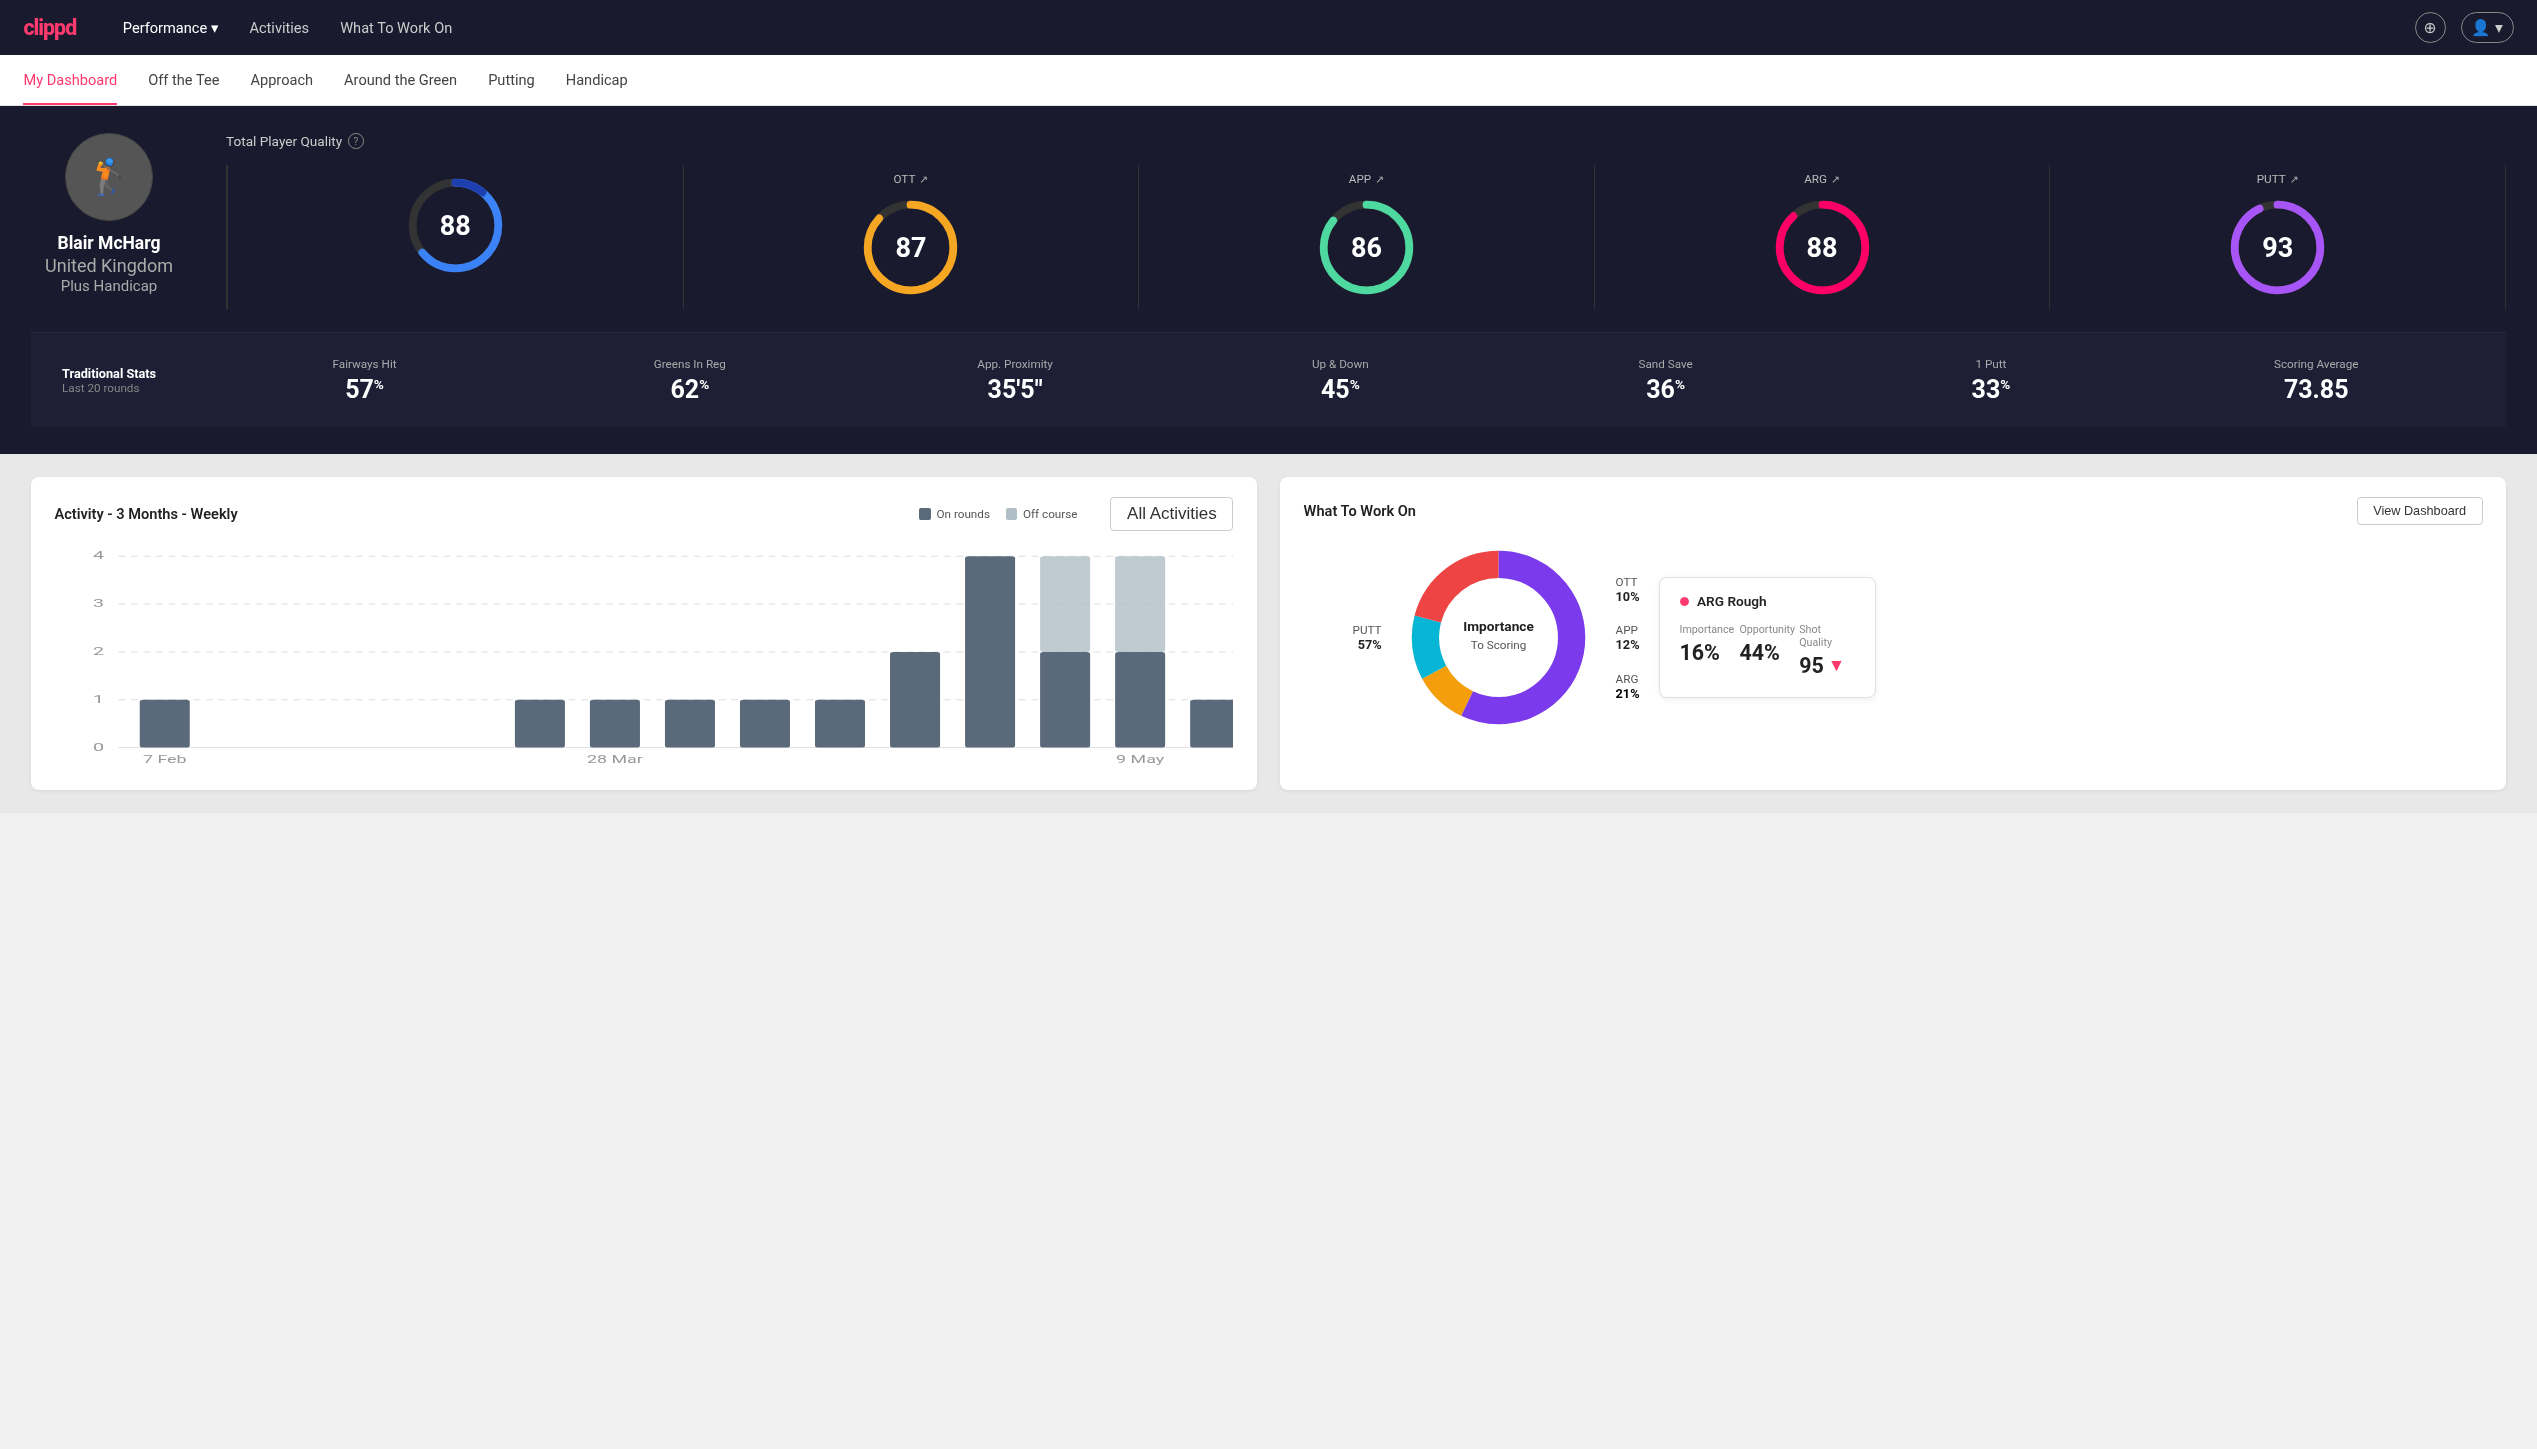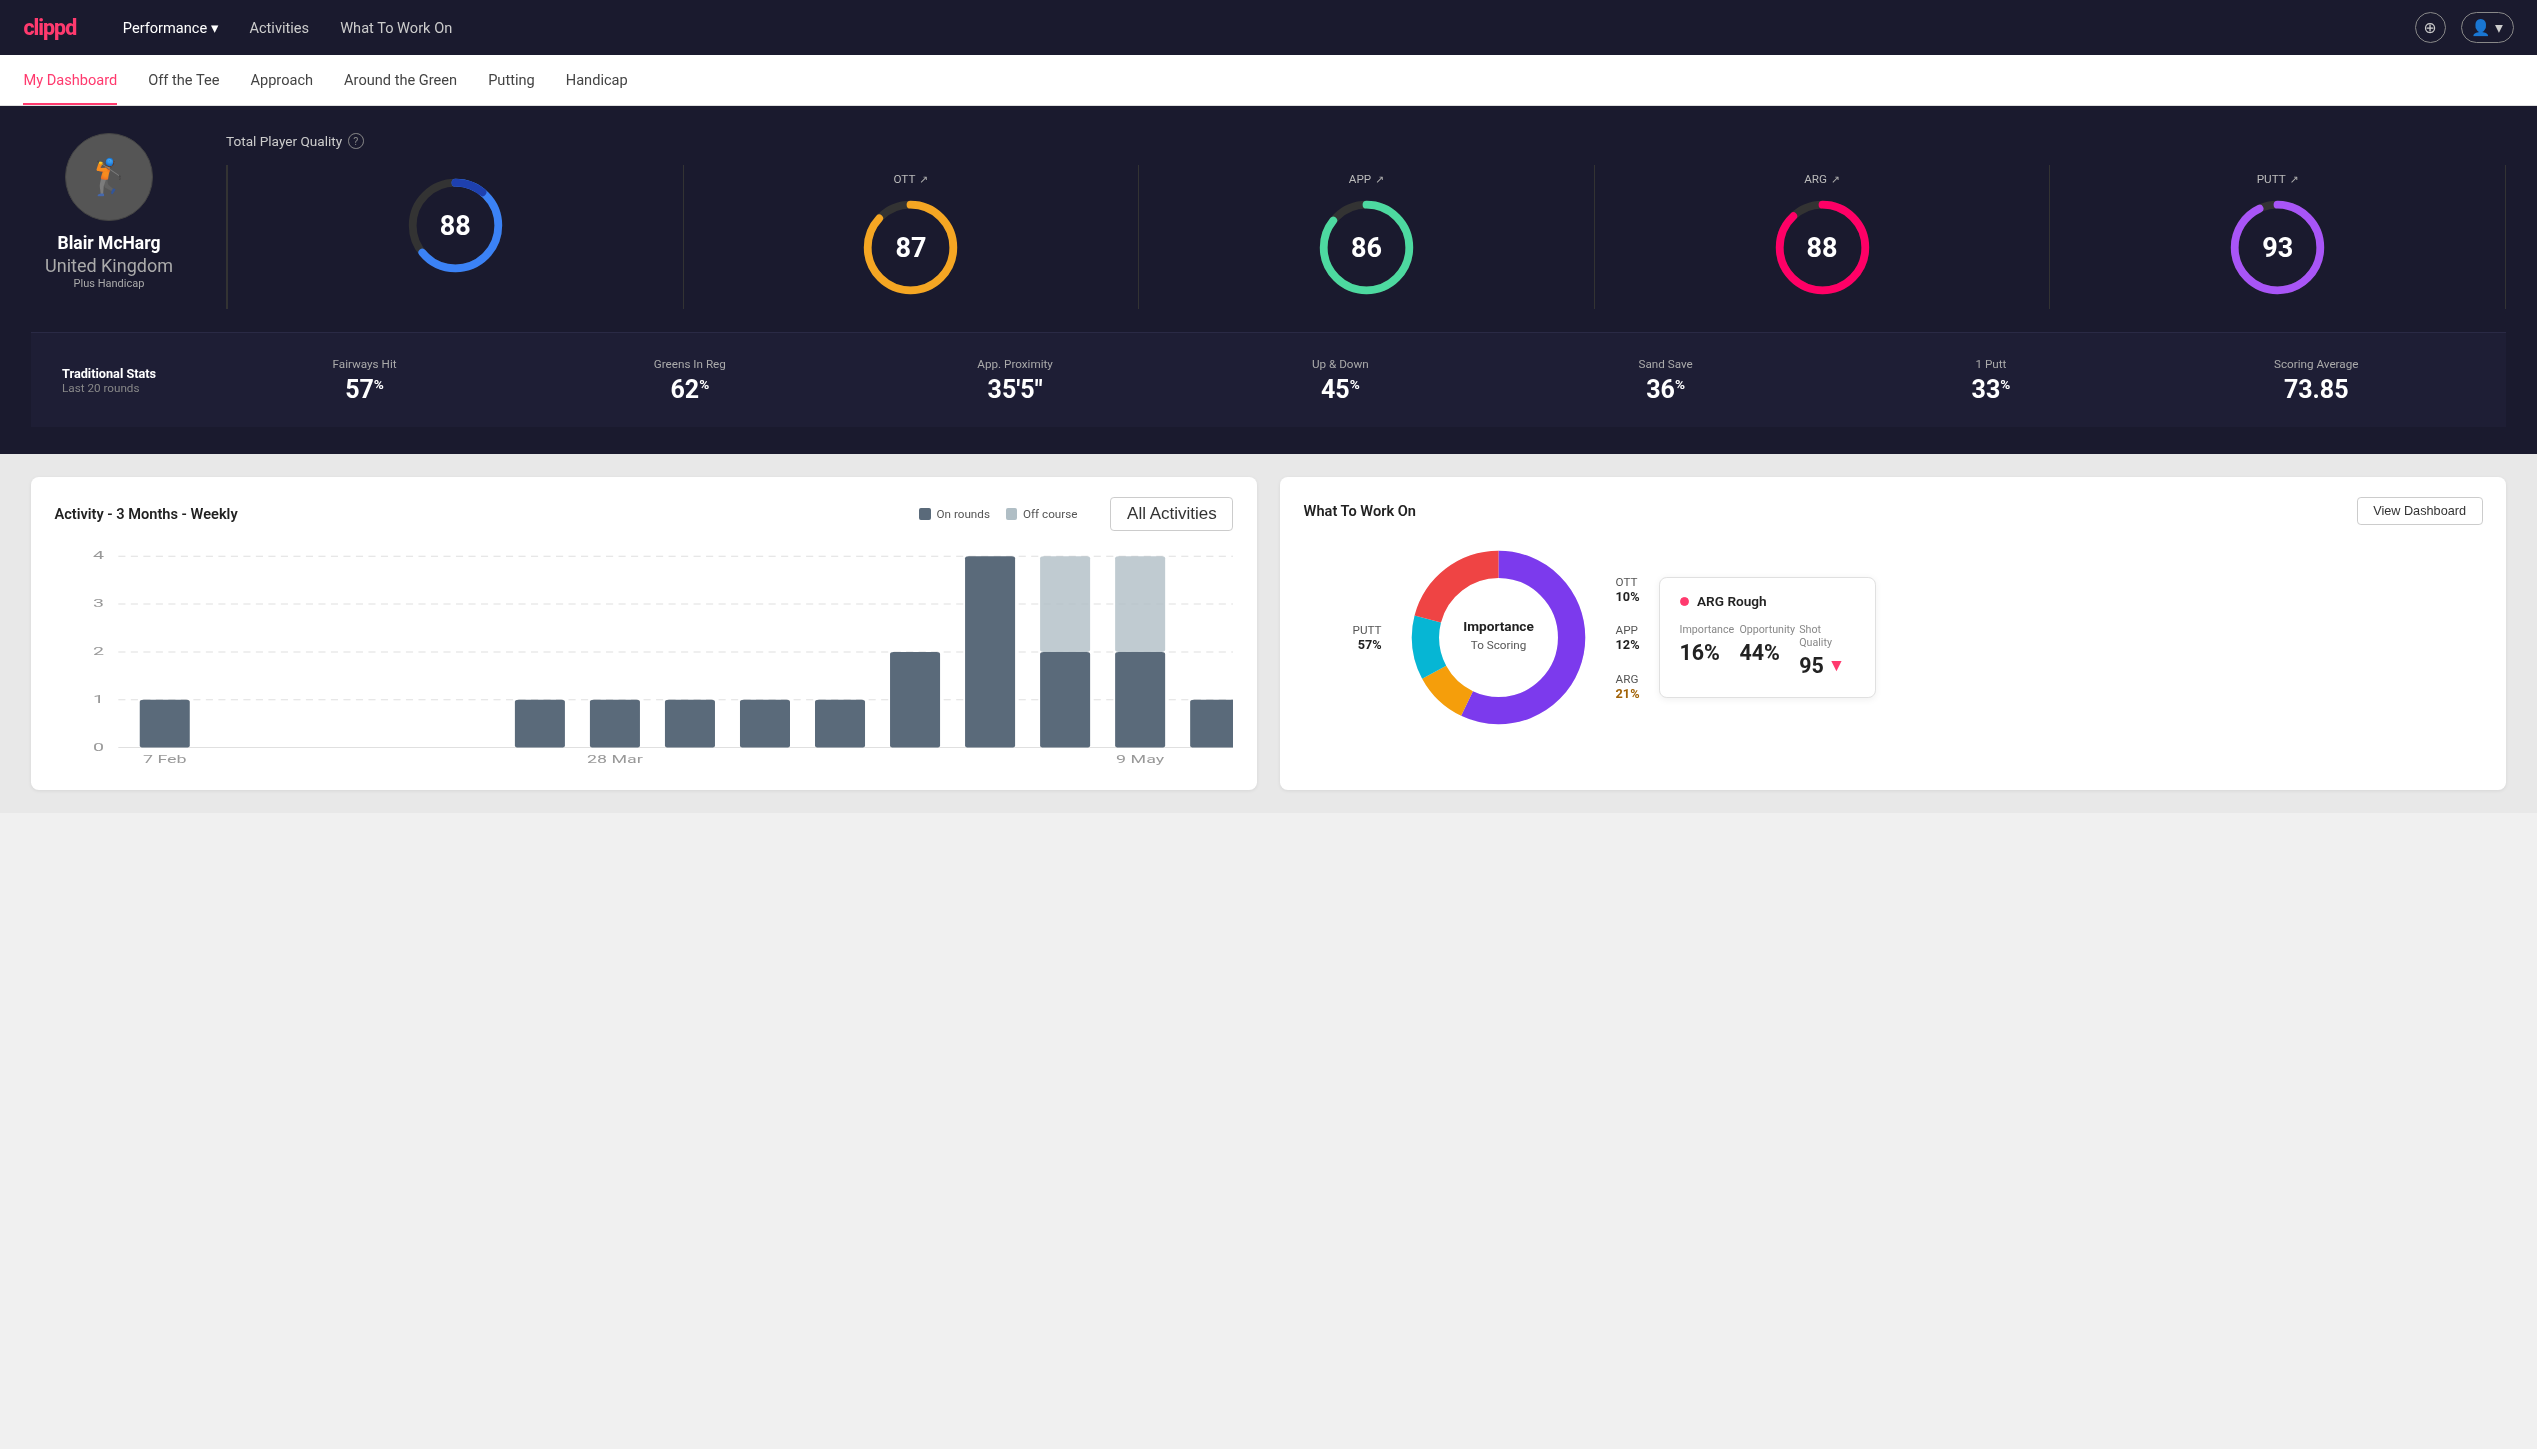--- a/index.html
+++ b/index.html
@@ -95,21 +95,21 @@
       border-radius: 50%;
       overflow: hidden;
       border: 1.9px solid #444;
       background: #555;
       margin-bottom: 11.7px;
       display: flex; align-items: center; justify-content: center;
       font-size: 31px;
     }
     .player-name { font-size: 17.5px; font-weight: 700; color: #fff; }
     .player-country { font-size: 18px; color: #aaa; margin-top: 1.9px; }
-    .player-handicap { font-size: 11px; color: #aaa; margin-top: 1.9px; }
+    .player-handicap { font-size: 15px; color: #aaa; margin-top: 1.9px; }
 
     .scores-section {
       flex: 1;
     }
     .tpq-label {
       font-size: 13.6px;
       color: #ccc;
       margin-bottom: 15.6px;
       display: flex;
       align-items: center;
@@ -629,21 +629,21 @@
           <div style="text-align:left;">
             <div style="font-size:11.7px;color:#555;">OTT</div>
             <div style="font-size:12.7px;font-weight:700;color:#222;">10%</div>
           </div>
           <div style="text-align:left;margin-top:15.6px;">
             <div style="font-size:11.7px;color:#555;">APP</div>
             <div style="font-size:12.7px;font-weight:700;color:#222;">12%</div>
           </div>
           <div style="text-align:left;margin-top:15.6px;">
             <div style="font-size:11.7px;color:#555;">ARG</div>
-            <div style="font-size:12.7px;font-weight:700;color:#a16207;">21%</div>
+            <div style="font-size:12.7px;font-weight:700;color:#000000;">21%</div>
           </div>
         </div>
       </div>
 
       <div class="info-card">
         <div class="info-card-title">
           <div class="dot"></div>
           <span>ARG Rough</span>
         </div>
         <div style="display:flex;gap:3.9px;margin-bottom:3.9px;">

